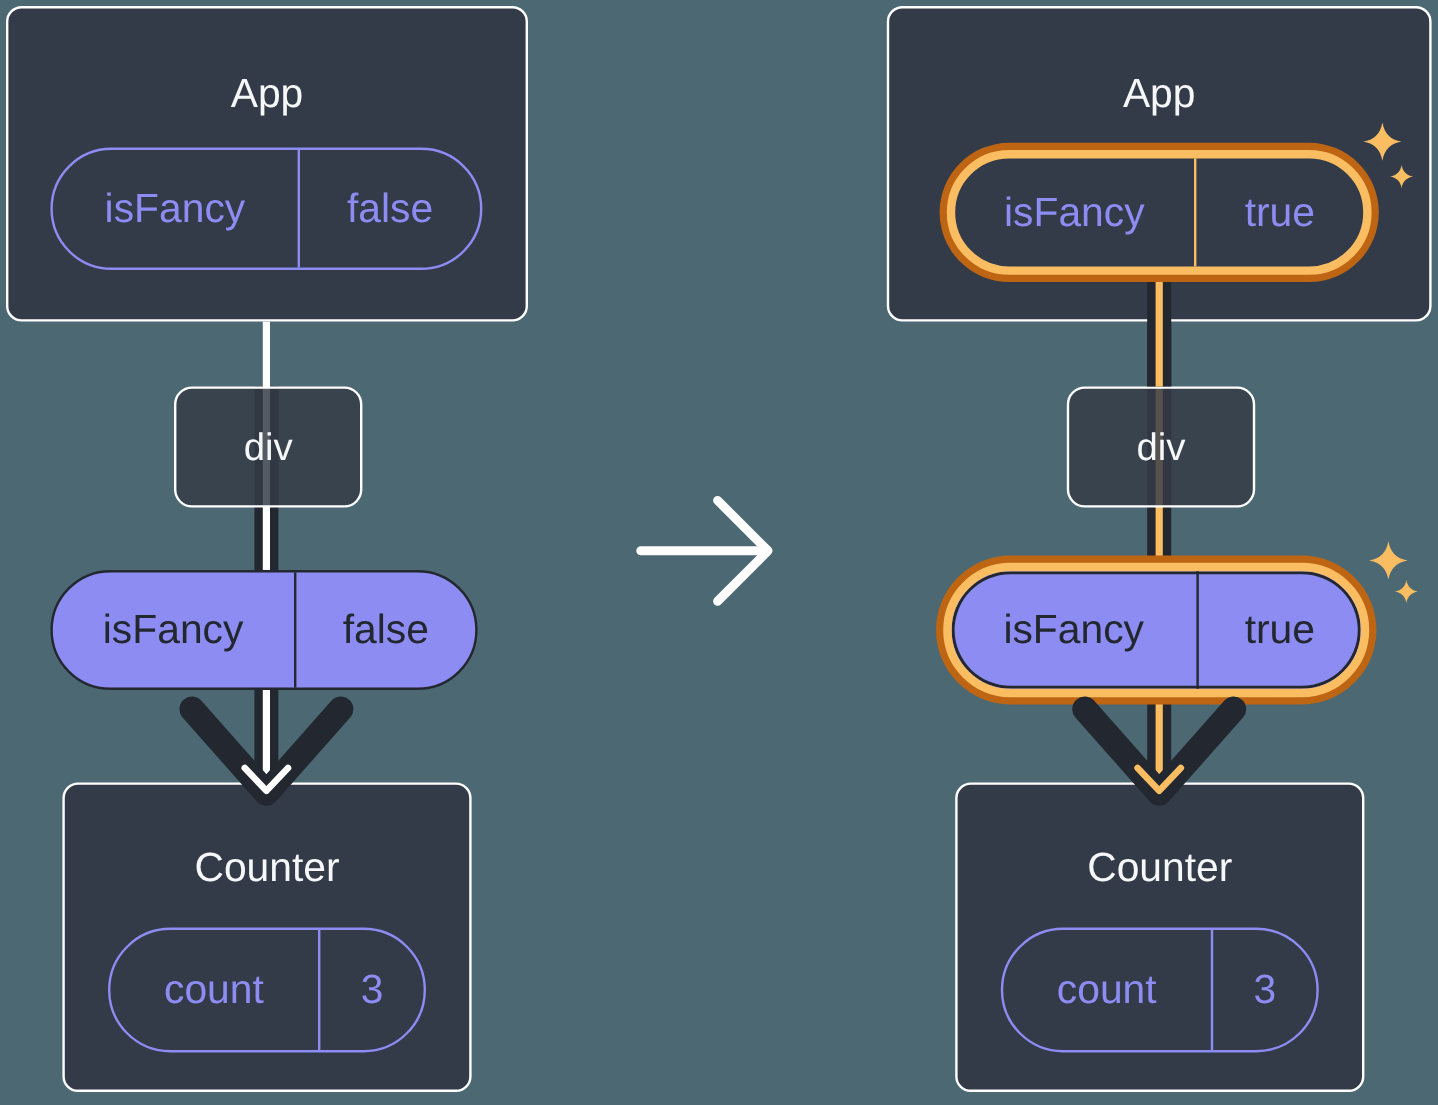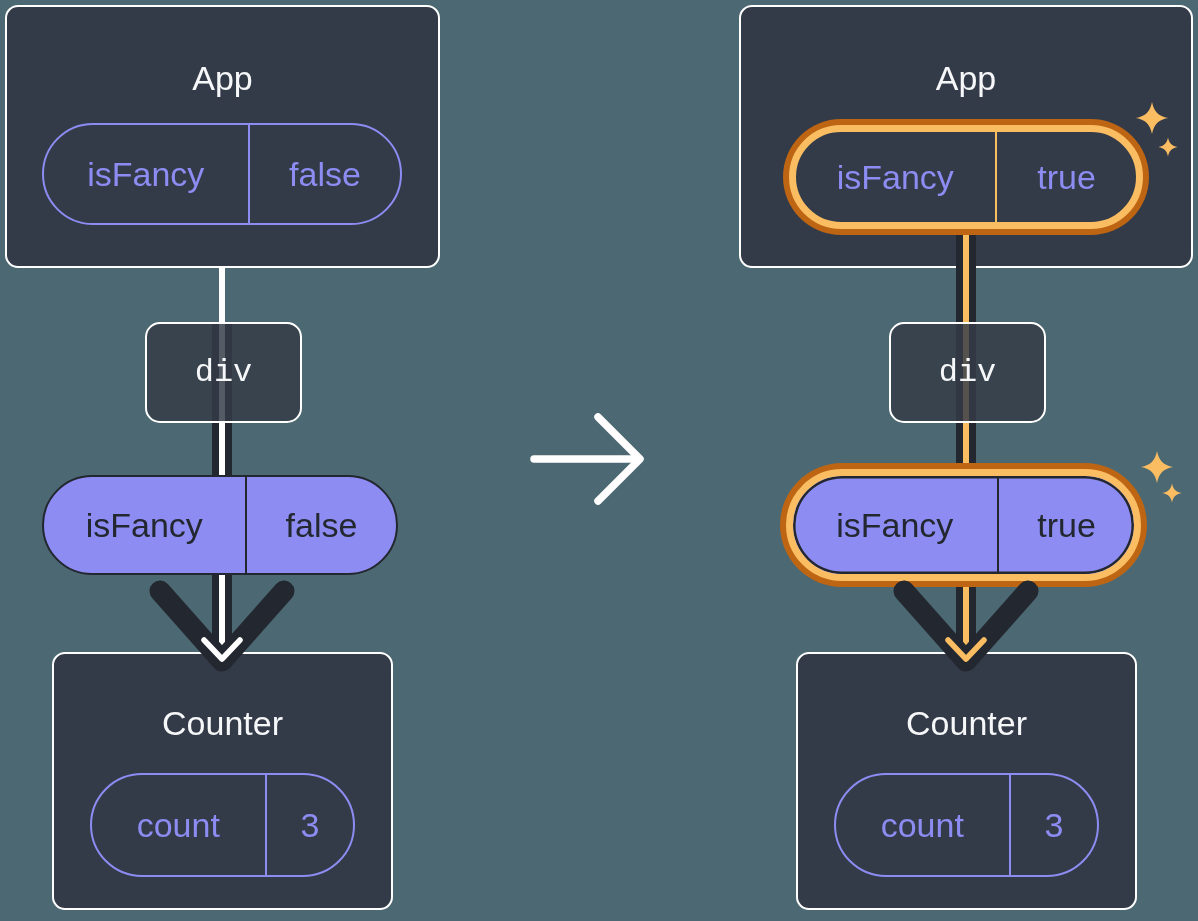--- a/index.html
+++ b/index.html
@@ -13,21 +13,21 @@
 
   
   .cbox{
     position:absolute;
     background:#343b48;
     border:2.5px solid #ffffff;
     border-radius:13px;
     box-sizing:border-box;
     z-index:3;
   }
-  .cbox.translucent{background:rgba(52,59,72,0.84);font-family:Liberation Mono, monospace;}
+  .cbox.translucent{background:rgba(52,59,72,0.84);}
   .cbox-title{
     position:absolute;left:0;right:0;
     text-align:center;
     color:#f6f7f9;font-size:34px;font-weight:500;
   }
 
   
   .pill{
     position:absolute;
     display:flex;align-items:stretch;

